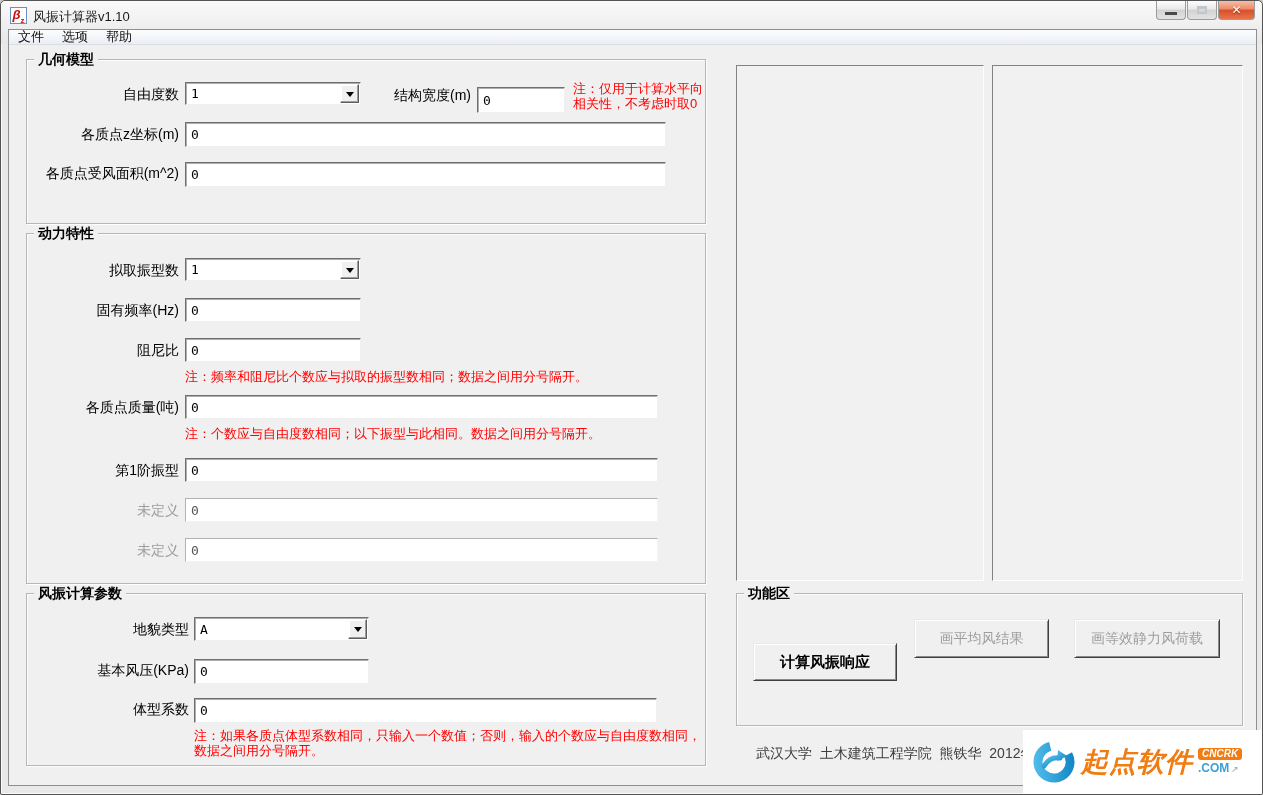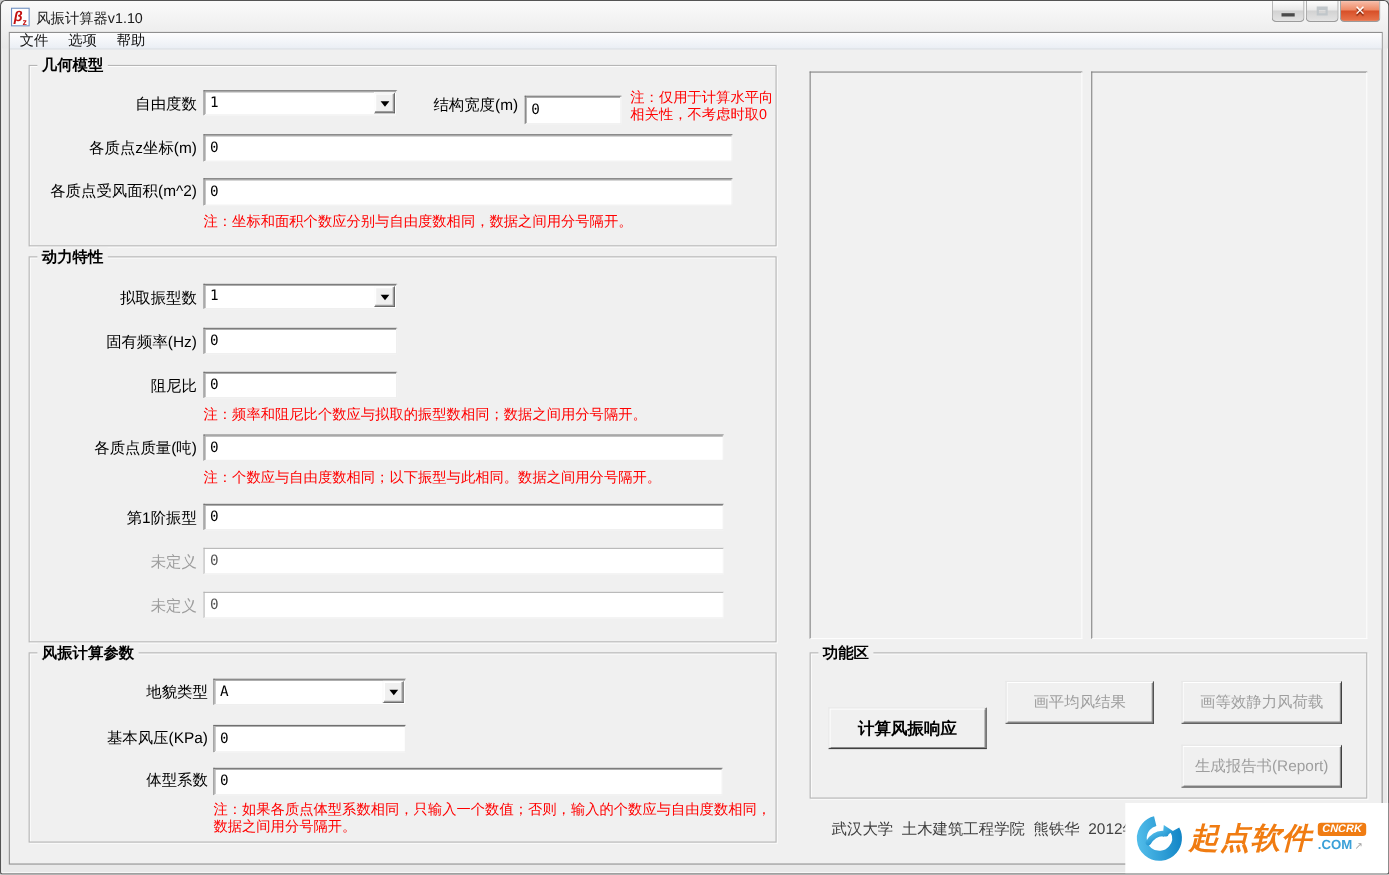--- a/index.html
+++ b/index.html
@@ -101,21 +101,20 @@
   <div class="lbl" style="left:340px;top:86px;width:130px;">结构宽度(m)</div>
   <input class="tb" style="left: 476px; top: 86px; width: 88px; height: 26px;" value="0">
   <div class="note" style="left:572px;top:80px;">
     <div>注：仅用于计算水平向</div>
     <div>相关性，不考虑时取0</div>
   </div>
   <div class="lbl" style="left:30px;top:125px;width:148px;">各质点z坐标(m)</div>
   <input class="tb" style="left: 184px; top: 121px; width: 481px; height: 25px;" value="0">
   <div class="lbl" style="left:22px;top:164px;width:156px;">各质点受风面积(m^2)</div>
   <input class="tb" style="left: 184px; top: 161px; width: 481px; height: 25px;" value="0">
-  <div class="note" style="left:184px;top:192px;">注：坐标和面积个数应分别与自由度数相同，数据之间用分号隔开。</div>
 
   <div class="groupbox" style="left:25px;top:232px;width:680px;height:351px;">
     <div class="group-title">动力特性</div>
   </div>
   <div class="lbl" style="left:30px;top:261px;width:148px;">拟取振型数</div>
   <div class="combo" style="left:184px;top:257px;width:176px;height:23px;">
     <span class="combo-value">1</span>
     <span class="combo-btn">
         <span class="combo-arrow"></span>
       </span>
@@ -156,21 +155,20 @@
 
   <div class="panel" style="left:735px;top:64px;width:248px;height:516px;"></div>
   <div class="panel" style="left:991px;top:64px;width:251px;height:516px;"></div>
 
   <div class="groupbox" style="left:735px;top:592px;width:507px;height:133px;">
     <div class="group-title">功能区</div>
   </div>
   <div class="btn primary" style="left:752px;top:642px;width:144px;height:38px;">计算风振响应</div>
   <div class="btn disabled" style="left:913px;top:618px;width:135px;height:39px;">画平均风结果</div>
   <div class="btn disabled" style="left:1073px;top:618px;width:146px;height:39px;">画等效静力风荷载</div>
-  <div class="btn disabled" style="left:1073px;top:676px;width:146px;height:39px;">生成报告书(Report)</div>
 
   <div class="footer-credit" style="left:755px;top:744px;">武汉大学  土木建筑工程学院  熊铁华  2012年</div>
 
   <div class="watermark">
     <svg width="46" height="46" viewBox="0 0 46 46" style="margin-left:8px;">
       <defs>
         <linearGradient id="bg1" x1="0" y1="0" x2="1" y2="1">
           <stop offset="0" stop-color="#56c0ec"></stop>
           <stop offset="1" stop-color="#0e82c4"></stop>
         </linearGradient>

